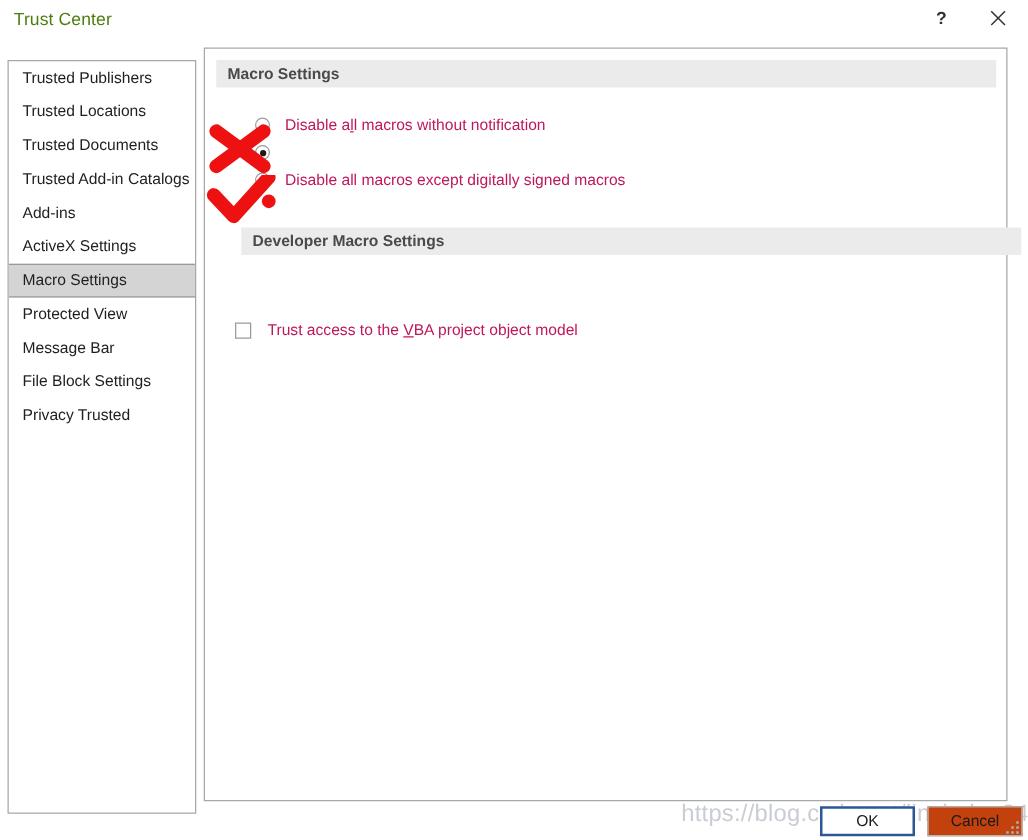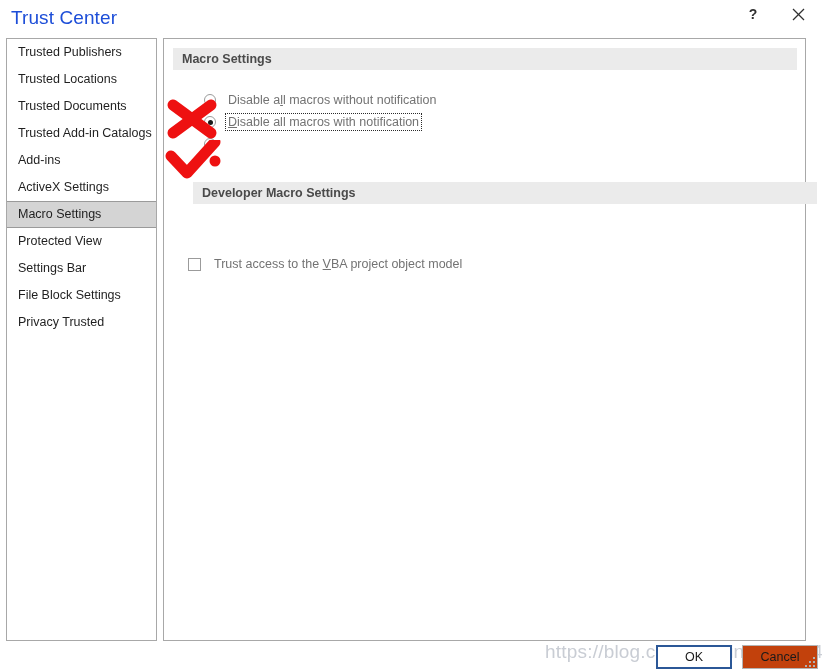--- a/index.html
+++ b/index.html
@@ -19,41 +19,41 @@
 
   
   #titlebar {
     position: absolute;
     left: 0; top: 0;
     width: 822px; height: 30px;
   }
   #window-title {
     position: absolute;
     left: 11px; top: 7px;
-    font-size: 19px;
-    color: #1d4ed8;
+    font-size: 14px;
+    color: #4d7c0f;
     letter-spacing: .1px;
   }
   .titlebtn {
     position: absolute;
     top: 0;
     width: 36px; height: 28px;
     display: flex;
     align-items: center;
     justify-content: center;
     color: #303030;
   }
   #help-button { left: 735px; font-size: 14px; font-weight: bold; }
   #close-button { left: 780px; }
   #close-button svg { display: block; }
 
   
   #sidebar {
     position: absolute;
-    left: 6px; top: 38px;
+    left: 6px; top: 48px;
     width: 151px; height: 603px;
     background: #ffffff;
     border: 1px solid #a8a8a8;
     box-sizing: border-box;
     overflow: hidden;
   }
   .side-item {
     height: 27px;
     line-height: 27px;
     padding-left: 11px;
@@ -115,21 +115,21 @@
     content: "";
     position: absolute;
     left: 2.5px; top: 2.5px;
     width: 5px; height: 5px;
     border-radius: 50%;
     background: #1a1a1a;
   }
   .opt-label {
     margin-left: 10px;
     font-size: 12.5px;
-    color: #737373;
+    color: #be185d;
     white-space: nowrap;
     padding: 1px 2px;
   }
   .opt-label.focused {
     outline: 1px dotted #2b2b2b;
     outline-offset: 0px;
   }
   .acc { text-decoration: underline; }
 
   
@@ -223,41 +223,41 @@
 
 <div id="sidebar">
   <div class="side-item">Trusted Publishers</div>
   <div class="side-item">Trusted Locations</div>
   <div class="side-item">Trusted Documents</div>
   <div class="side-item">Trusted Add-in Catalogs</div>
   <div class="side-item">Add-ins</div>
   <div class="side-item">ActiveX Settings</div>
   <div class="side-item selected">Macro Settings</div>
   <div class="side-item">Protected View</div>
-  <div class="side-item">Settings Bar</div>
+  <div class="side-item">Message Bar</div>
   <div class="side-item">File Block Settings</div>
   <div class="side-item">Privacy Trusted</div>
 </div>
 
 <div id="content-panel">
 
   <div class="section-header" id="macro-settings-header">Macro Settings</div>
 
   <div class="option-row" style="top:51px;">
     <span class="radio"></span>
     <span class="opt-label"><span>Disable a</span><span class="acc">l</span><span>l macros without notification</span></span>
   </div>
 
   <div class="option-row" style="top:73px;">
     <span class="radio checked"></span>
-    <span class="opt-label focused"><span></span><span class="acc">D</span><span>isable all macros with notification</span></span>
   </div>
 
   <div class="option-row" style="top:95px;">
     <span class="radio"></span>
+    <span class="opt-label"><span>Disable all macros except di</span><span class="acc">g</span><span>itally signed macros</span></span>
   </div>
 
 
   <div class="section-header" id="developer-header">Developer Macro Settings</div>
 
   <div id="trust-vba-row">
     <span class="checkbox"></span>
     <span class="opt-label"><span>Trust access to the </span><span class="acc">V</span><span>BA project object model</span></span>
   </div>
 </div>

